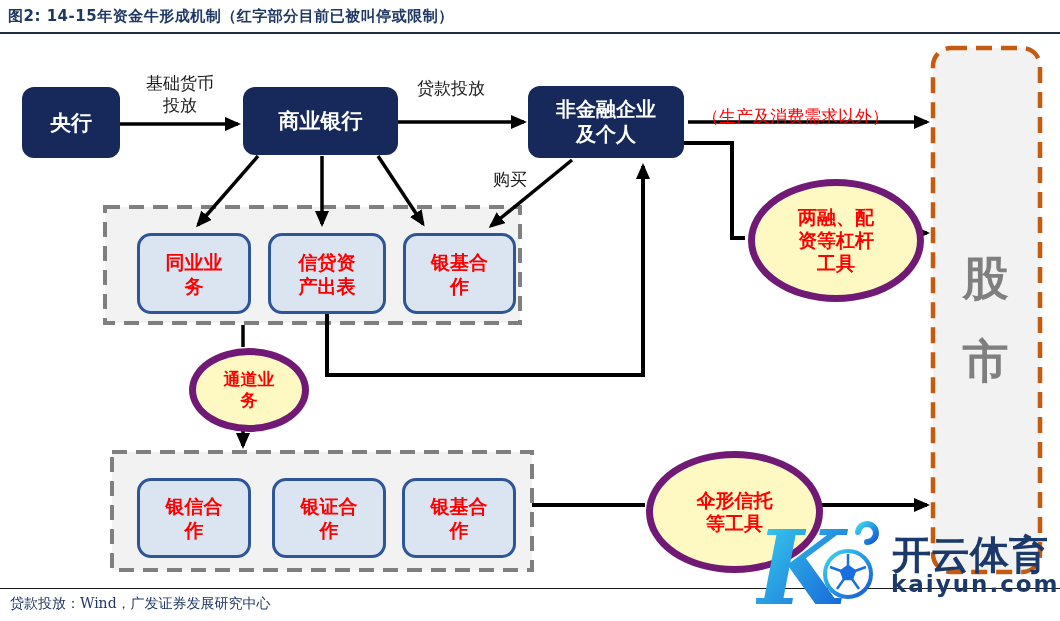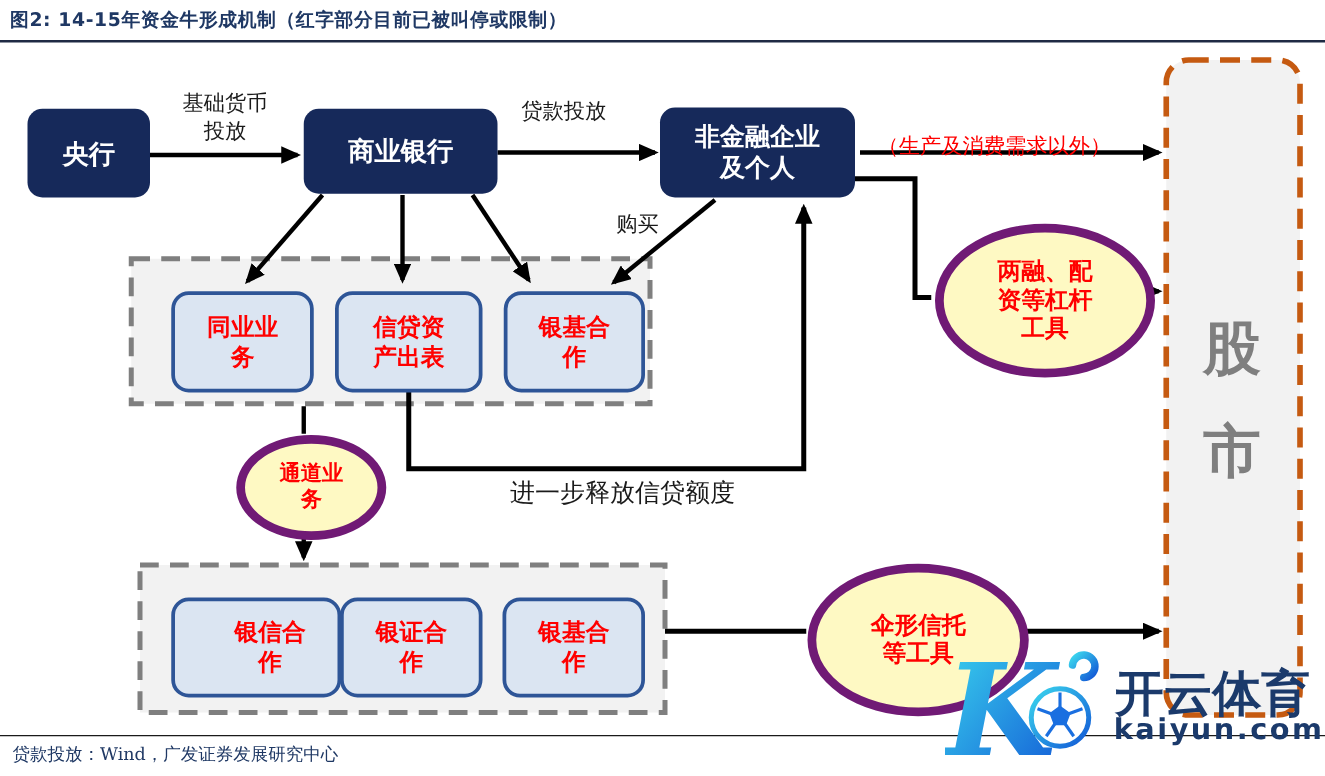--- a/index.html
+++ b/index.html
@@ -94,21 +94,21 @@
   <div class="abs node-blue" style="left:137px;top:233px;width:108px;height:75px;font-size:19px;line-height:24px;">
     <span class="inner" style="width:64px;">同业业务</span>
   </div>
   <div class="abs node-blue" style="left:268px;top:233px;width:112px;height:75px;font-size:19px;line-height:24px;">
     <span class="inner" style="width:64px;">信贷资产出表</span>
   </div>
   <div class="abs node-blue" style="left:403px;top:233px;width:107px;height:75px;font-size:19px;line-height:24px;">
     <span class="inner" style="width:64px;">银基合作</span>
   </div>
 
-  <div class="abs node-blue" style="left:137px;top:478px;width:108px;height:74px;font-size:19px;line-height:24px;padding-left:22px;">
+  <div class="abs node-blue" style="left:137px;top:478px;width:108px;height:74px;font-size:19px;line-height:24px;">
     <span class="inner" style="width:64px;">银信合作</span>
   </div>
   <div class="abs node-blue" style="left:272px;top:478px;width:108px;height:74px;font-size:19px;line-height:24px;">
     <span class="inner" style="width:64px;">银证合作</span>
   </div>
   <div class="abs node-blue" style="left:402px;top:478px;width:108px;height:74px;font-size:19px;line-height:24px;">
     <span class="inner" style="width:64px;">银基合作</span>
   </div>
 
   <div class="abs node-ellipse" style="left:189px;top:348px;width:106px;height:70px;font-size:17px;line-height:21px;">
@@ -122,21 +122,20 @@
   </div>
 
   <div class="abs stock-label-wrap">
     <span>股市</span>
   </div>
 
   <div class="abs edge-label center" style="left:142px;top:72px;width:76px;line-height:22px;">基础货币投放</div>
   <div class="abs edge-label" style="left:417px;top:77px;">贷款投放</div>
   <div class="abs edge-label" style="left:493px;top:168px;font-family:Liberation Serif, serif;">购买</div>
   <div class="abs red-label" style="left:702px;top:75px;">（生产及消费需求以外）</div>
-  <div class="abs edge-label center" style="left:398px;top:381px;width:200px;font-size:20px;">进一步释放信贷额度</div>
 
   <svg class="abs wm-logo" width="130" height="112" viewBox="0 0 130 112">
     <defs>
       <linearGradient id="kg" x1="0" y1="0" x2="1" y2="1">
         <stop offset="0" stop-color="#3BD7EE"></stop>
         <stop offset="1" stop-color="#1258D6"></stop>
       </linearGradient>
     </defs>
     <text x="0" y="94" font-size="102" font-weight="bold" font-style="italic" font-family="'DejaVu Serif',serif" fill="url(#kg)">K</text>
     <path d="M102,22 a9,9 0 1 1 9,10" stroke="url(#kg)" stroke-width="6" fill="none" stroke-linecap="round"></path>

